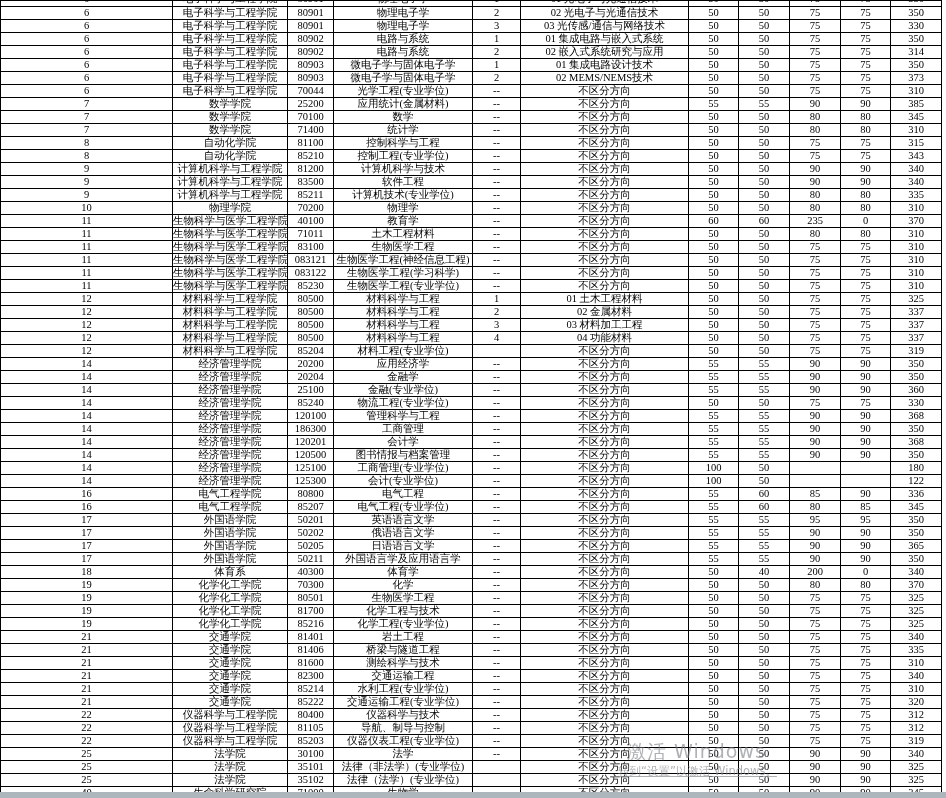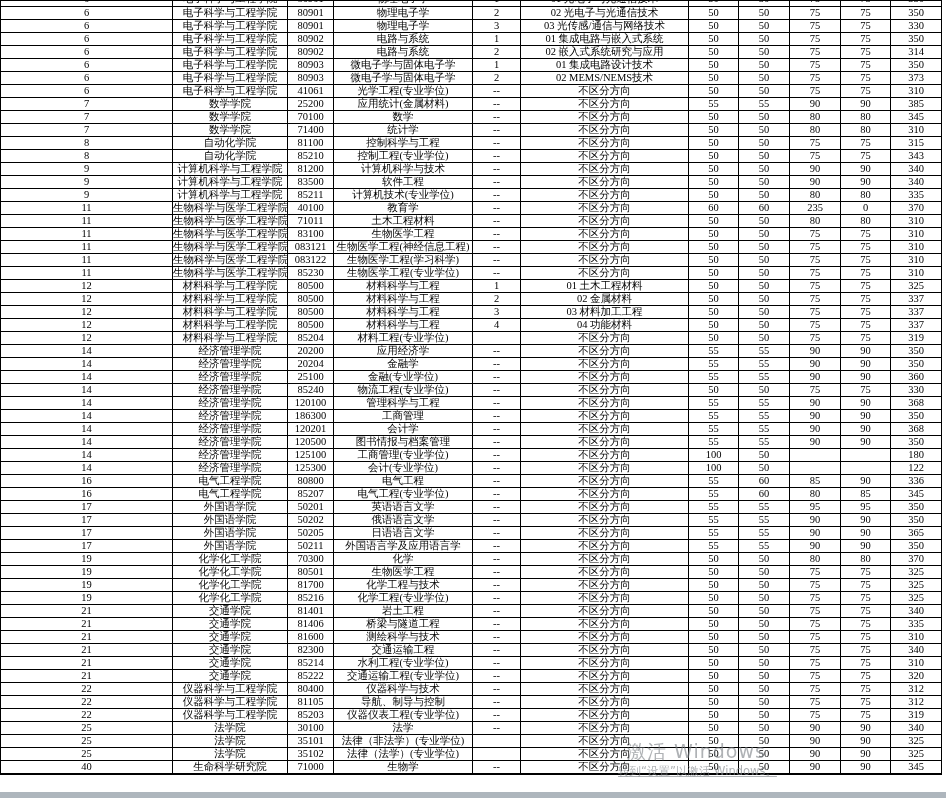--- a/index.html
+++ b/index.html
@@ -209,21 +209,21 @@
           <td>02 MEMS/NEMS技术</td>
           <td>50</td>
           <td>50</td>
           <td>75</td>
           <td>75</td>
           <td>373</td>
         </tr>
         <tr>
           <td>6</td>
           <td>电子科学与工程学院</td>
-          <td>41061</td>
+          <td>70044</td>
           <td>光学工程(专业学位)</td>
           <td>--</td>
           <td>不区分方向</td>
           <td>50</td>
           <td>50</td>
           <td>75</td>
           <td>75</td>
           <td>310</td>
         </tr>
         <tr>
@@ -322,20 +322,33 @@
           <td>计算机科学与工程学院</td>
           <td>85211</td>
           <td>计算机技术(专业学位)</td>
           <td>--</td>
           <td>不区分方向</td>
           <td>50</td>
           <td>50</td>
           <td>80</td>
           <td>80</td>
           <td>335</td>
+        </tr>
+        <tr>
+          <td>10</td>
+          <td>物理学院</td>
+          <td>70200</td>
+          <td>物理学</td>
+          <td>--</td>
+          <td>不区分方向</td>
+          <td>50</td>
+          <td>50</td>
+          <td>80</td>
+          <td>80</td>
+          <td>310</td>
         </tr>
         <tr>
           <td>11</td>
           <td>生物科学与医学工程学院</td>
           <td>40100</td>
           <td>教育学</td>
           <td>--</td>
           <td>不区分方向</td>
           <td>60</td>
           <td>60</td>
@@ -673,20 +686,33 @@
           <td>外国语学院</td>
           <td>50211</td>
           <td>外国语言学及应用语言学</td>
           <td>--</td>
           <td>不区分方向</td>
           <td>55</td>
           <td>55</td>
           <td>90</td>
           <td>90</td>
           <td>350</td>
+        </tr>
+        <tr>
+          <td>18</td>
+          <td>体育系</td>
+          <td>40300</td>
+          <td>体育学</td>
+          <td>--</td>
+          <td>不区分方向</td>
+          <td>50</td>
+          <td>40</td>
+          <td>200</td>
+          <td>0</td>
+          <td>340</td>
         </tr>
         <tr>
           <td>19</td>
           <td>化学化工学院</td>
           <td>70300</td>
           <td>化学</td>
           <td>--</td>
           <td>不区分方向</td>
           <td>50</td>
           <td>50</td>

